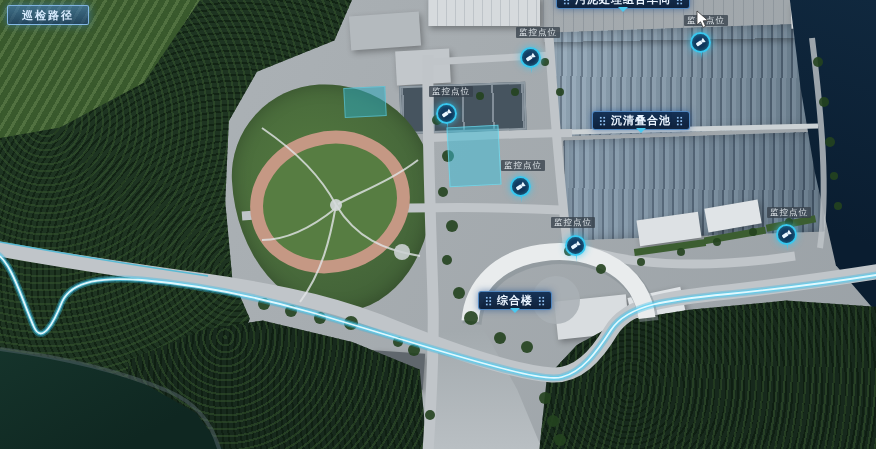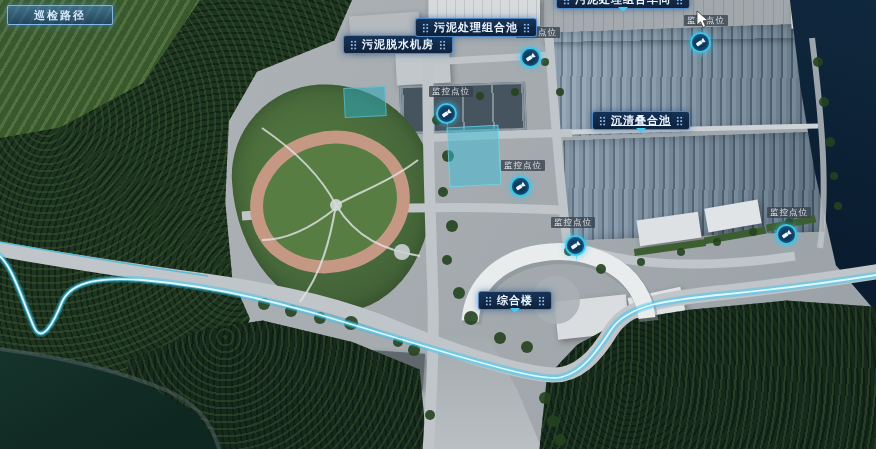--- a/index.html
+++ b/index.html
@@ -30,21 +30,21 @@
      letter-spacing:1px;white-space:nowrap;}
   .cam{position:relative;width:17px;height:17px;border-radius:50%;cursor:pointer;
      background:radial-gradient(circle at 50% 38%,#164color,#0a2440);
      background:radial-gradient(circle at 50% 38%,#14416b,#0a2440);
      border:2px solid #38c8f0;display:flex;align-items:center;justify-content:center;
      box-shadow:0 0 7px rgba(56,200,240,.8), inset 0 0 4px rgba(56,200,240,.5);}
   .cam::after{content:'';position:absolute;top:100%;left:50%;width:1px;height:8px;
      background:linear-gradient(180deg,#38c8f0,rgba(56,200,240,0));}
   
   .patrol-btn{position:absolute;left:7px;top:5px;z-index:50;cursor:pointer;
-     padding:2px 26px;font-size:11px;font-weight:bold;letter-spacing:2px;color:#d9ecff;
+     padding:2px 14px;font-size:11px;font-weight:bold;letter-spacing:2px;color:#d9ecff;
      background:linear-gradient(180deg,rgba(70,130,210,.55),rgba(25,60,115,.68));
      border:1px solid rgba(150,205,255,.8);border-radius:2px;
      box-shadow:0 0 8px rgba(70,150,255,.45);line-height:14px;}
   .cursor{position:absolute;left:696px;top:10px;z-index:60;}
 </style>
 </head>
 <body>
 
 <div id="stage">
 
@@ -166,36 +166,26 @@
       <path d="M-6,253 C10,257 22,300 34,327 C42,345 54,322 62,302 C72,280 104,277 142,280 C200,285 250,295 310,312 C372,330 440,352 497,367 C530,376 552,380 562,377 C582,372 596,353 611,330 C628,304 668,300 728,294 C788,288 840,281 882,274" stroke="#53d2f5" stroke-width="4" opacity=".6"></path>
       <path d="M-6,253 C10,257 22,300 34,327 C42,345 54,322 62,302 C72,280 104,277 142,280 C200,285 250,295 310,312 C372,330 440,352 497,367 C530,376 552,380 562,377 C582,372 596,353 611,330 C628,304 668,300 728,294 C788,288 840,281 882,274" stroke="#e8fbff" stroke-width="1.8" opacity=".95"></path>
     </g>
   </svg>
 
   <div class="abs" style="left:448px;top:126px;width:50px;height:58px;z-index:20;transform:rotate(-3deg);
               background:rgba(60,190,215,.5);border:1px solid rgba(120,230,250,.6);"></div>
   <div class="abs" style="left:344px;top:87px;width:40px;height:28px;z-index:20;transform:rotate(-3deg);
               background:rgba(45,165,185,.55);border:1px solid rgba(110,215,235,.5);"></div>
 
-  <div class="blabel" style="left:343px;top:35px;">
-    <span class="dt"></span>
-    <span>污泥脱水机房</span>
-    <span class="dt"></span>
-  </div>
-  <div class="blabel" style="left:415px;top:18px;">
-    <span class="dt"></span>
-    <span>污泥处理组合池</span>
-    <span class="dt"></span>
-  </div>
   <div class="blabel ptr" style="left:556px;top:-10px;">
     <span class="dt"></span>
     <span>污泥处理组合车间</span>
     <span class="dt"></span>
   </div>
-  <div class="blabel ptr" style="left:592px;top:111px;text-decoration:underline;">
+  <div class="blabel ptr" style="left:592px;top:111px;">
     <span class="dt"></span>
     <span>沉清叠合池</span>
     <span class="dt"></span>
   </div>
   <div class="blabel ptr" style="left:478px;top:291px;text-align:center;">
     <span class="dt"></span>
     <span>综合楼</span>
     <span class="dt"></span>
   </div>
 

